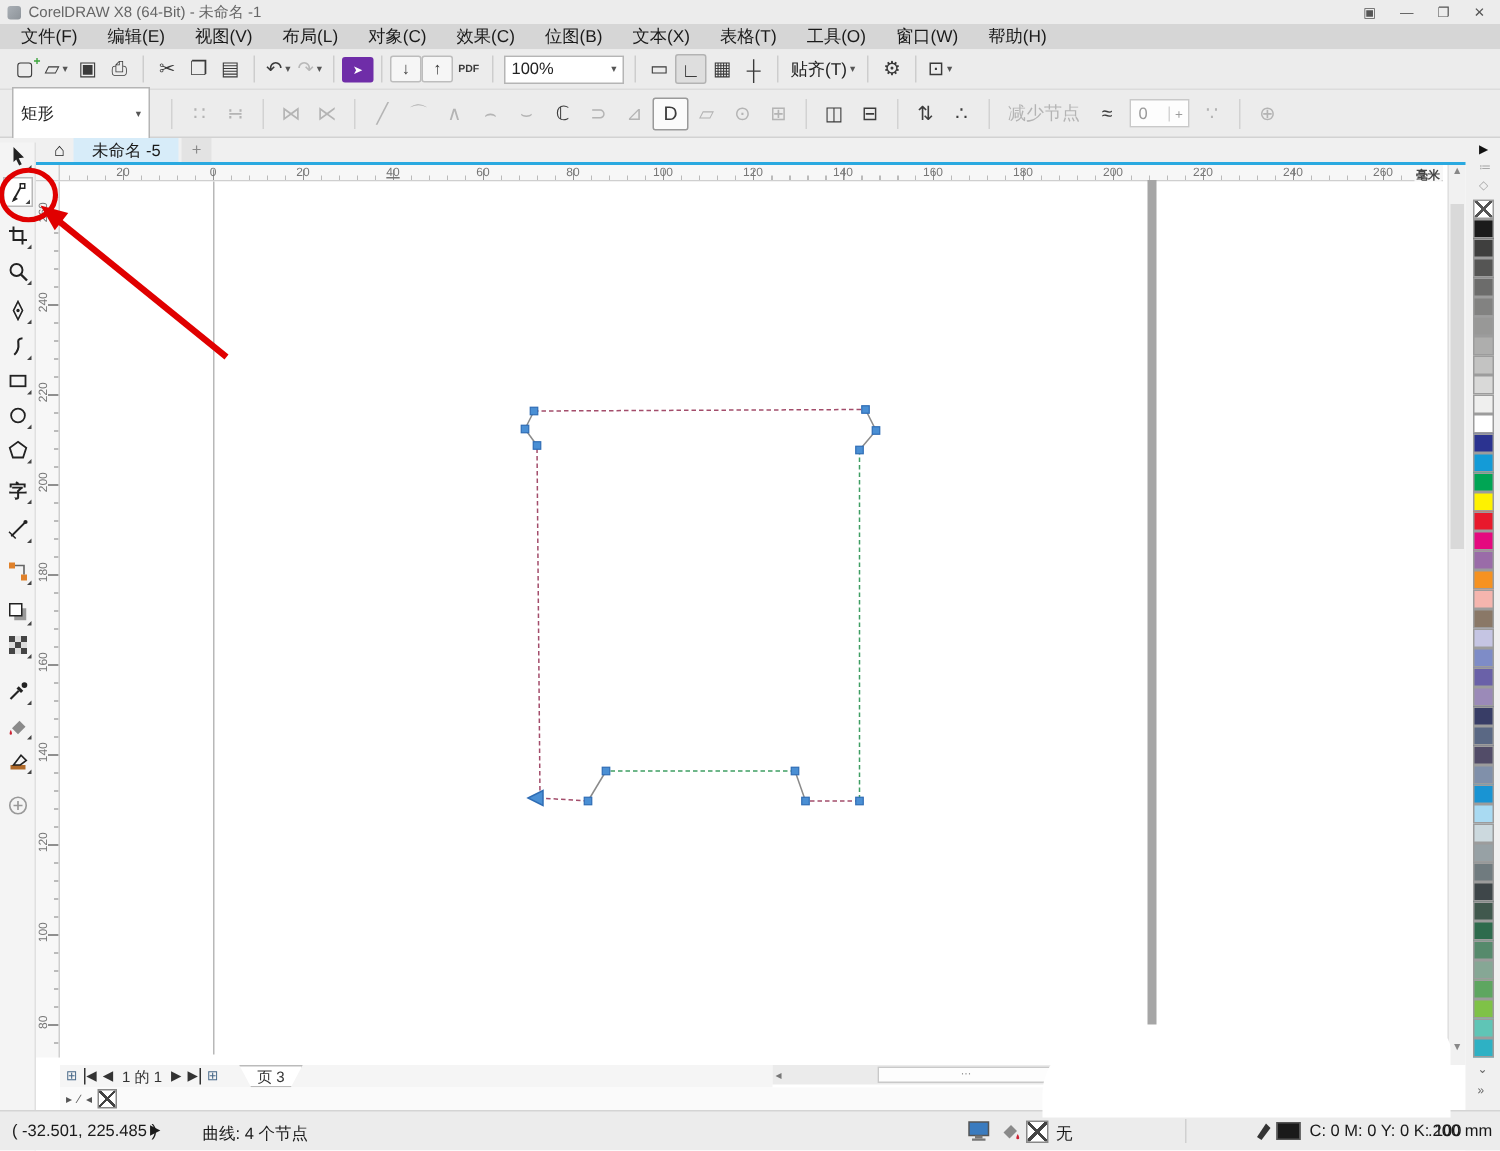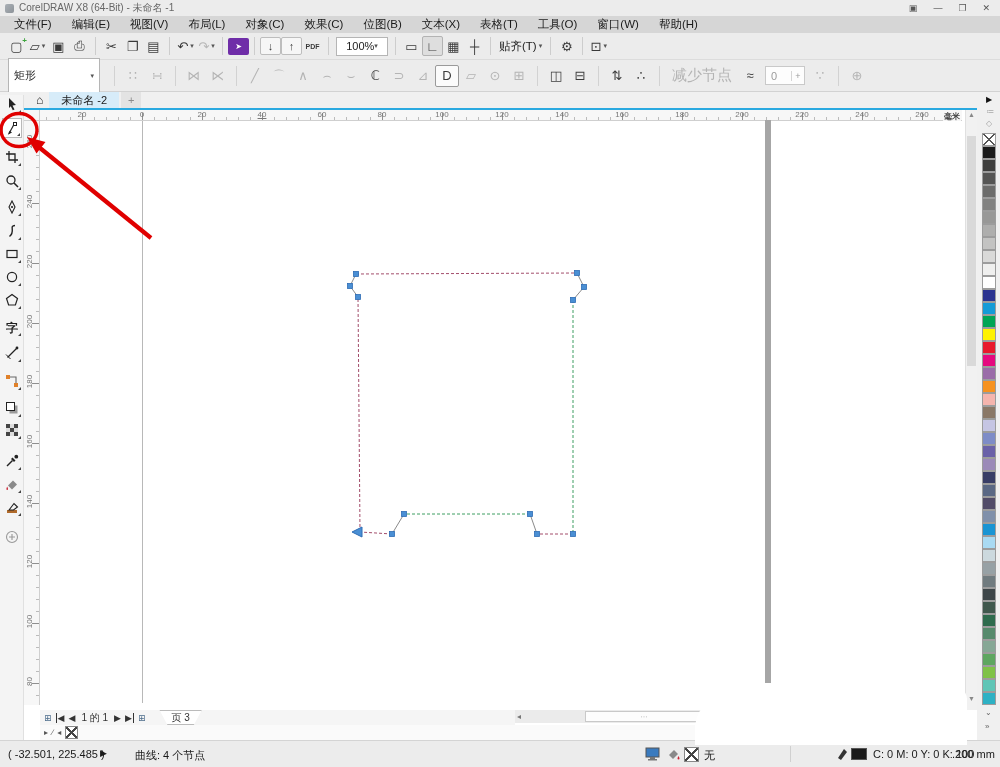--- a/index.html
+++ b/index.html
@@ -24,36 +24,36 @@
   .tb-sep { width:1px; height:18px; background:#cdcdcd; margin:0 5px; }
   .tb-btn { height:20px; min-width:21px; display:flex; align-items:center; justify-content:center;
             font-size:13px; color:#3a3a3a; position:relative; padding:0 1px; }
   .tb-btn.small { font-size:7px; font-weight:bold; letter-spacing:0; }
   .tb-btn.disabled { color:#b8b8b8; }
   .tb-btn.boxed { border:1px solid #bdbdbd; border-radius:2px; width:20px; height:18px; font-size:11px; background:#f6f6f6; }
   .tb-btn.pressed { border:1px solid #b3b3b3; border-radius:2px; background:#dedede; }
   .tb-btn.purple { background:#6f2da8; color:#fff; width:19px; height:17px; border-radius:2px; font-size:8px; }
   .tb-drop { font-size:7px; color:#555; margin-left:2px; }
   .tb-badge { position:absolute; right:0px; top:1px; font-size:8px; font-weight:bold; color:#3da53d; line-height:8px; }
-  .tb-combo { width:52px; height:19px; border:1px solid #b5b5b5; background:#fff; font-size:11px;
-              display:flex; align-items:center; justify-content:center; padding:0 4px; margin:0 2px; }
+  .tb-combo { width:80px; height:19px; border:1px solid #b5b5b5; background:#fff; font-size:11px;
+              display:flex; align-items:center; justify-content:space-between; padding:0 4px; margin:0 2px; }
   .tb-combo .tb-drop { margin:0; }
   .tb-text { font-size:11.5px; color:#222; padding:0 3px; display:flex; align-items:center; height:20px; }
 
   
   .propbar { position:absolute; left:0; top:60px; width:1000px; height:32px; background:#ececec;
              display:flex; align-items:center; padding-left:8px; border-bottom:1px solid #d2d2d2; }
   .pb-combo { width:92px; height:36px; border:1px solid #b5b5b5; background:#fff; font-size:11px;
               display:flex; align-items:center; justify-content:space-between; padding:0 5px; margin-right:8px; }
   .pb-btn { height:22px; min-width:24px; display:flex; align-items:center; justify-content:center;
             font-size:13px; color:#3c3c3c; }
   .pb-btn.grey { color:#b4b4b4; }
   .pb-btn.boxed { border:1px solid #9a9a9a; background:#fbfbfb; border-radius:2px; width:24px; height:22px; }
   .pb-sep { width:1px; height:20px; background:#d2d2d2; margin:0 6px; }
-  .pb-label { font-size:15px; padding:0 6px; }
+  .pb-label { font-size:12px; padding:0 6px; }
   .pb-label.grey { color:#b4b4b4; }
   .pb-spin { width:40px; height:19px; border:1px solid #c9c9c9; background:#fdfdfd; color:#9b9b9b;
              font-size:11px; display:flex; align-items:center; margin:0 3px; }
   .pb-spin .val { flex:1; padding-left:5px; }
   .pb-spin .plus { width:13px; border-left:1px solid #d5d5d5; text-align:center; font-size:9px; }
 
   
   .tabbar { position:absolute; left:0; top:92px; width:1000px; height:18px; background:#f0f0f0;
             border-bottom:2px solid #2aa9e0; display:flex; align-items:flex-end; }
   .home-icon { margin-left:36px; font-size:12px; color:#222; line-height:16px; }
@@ -290,21 +290,21 @@
       <span class="val">0</span>
       <span class="plus">+</span>
     </span>
     <span class="pb-btn grey">∵</span>
     <span class="pb-sep"></span>
     <span class="pb-btn grey">⊕</span>
   </div>
 
 <div class="tabbar">
   <span class="home-icon">⌂</span>
-  <span class="doc-tab">未命名 -2</span>
+  <span class="doc-tab">未命名 -5</span>
   <span class="newtab">+</span>
   <span class="tab-scroll">▸</span>
 </div>
 
 <div class="corner"></div>
 <div class="hruler" id="hruler">
     <span class="rl" style="left: 42px;">20</span>
     <span class="rl" style="left: 102px;">0</span>
     <span class="rl" style="left: 162px;">20</span>
     <span class="rl" style="left: 222px; text-decoration: underline;">40</span>

